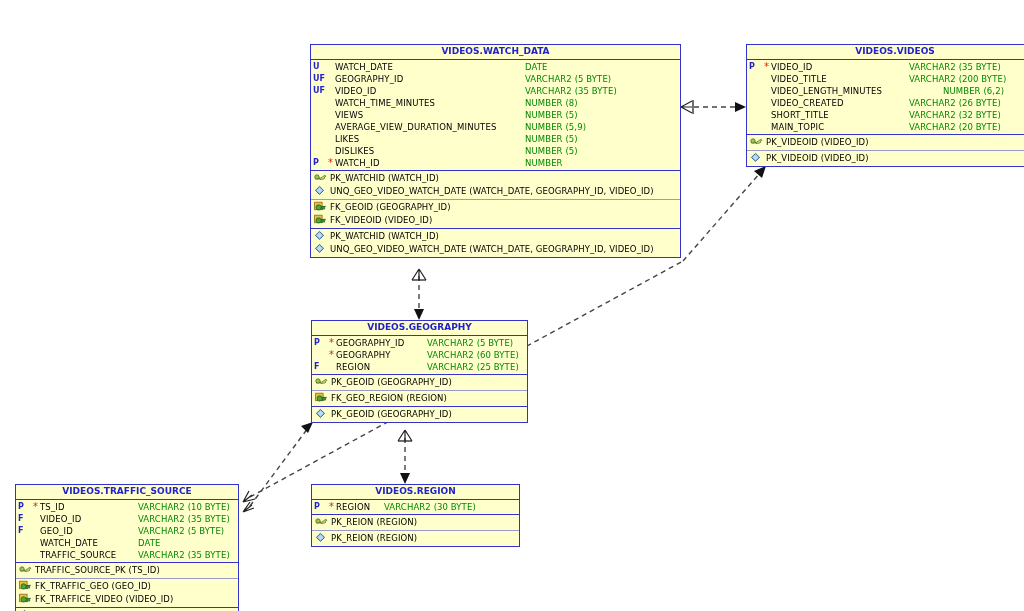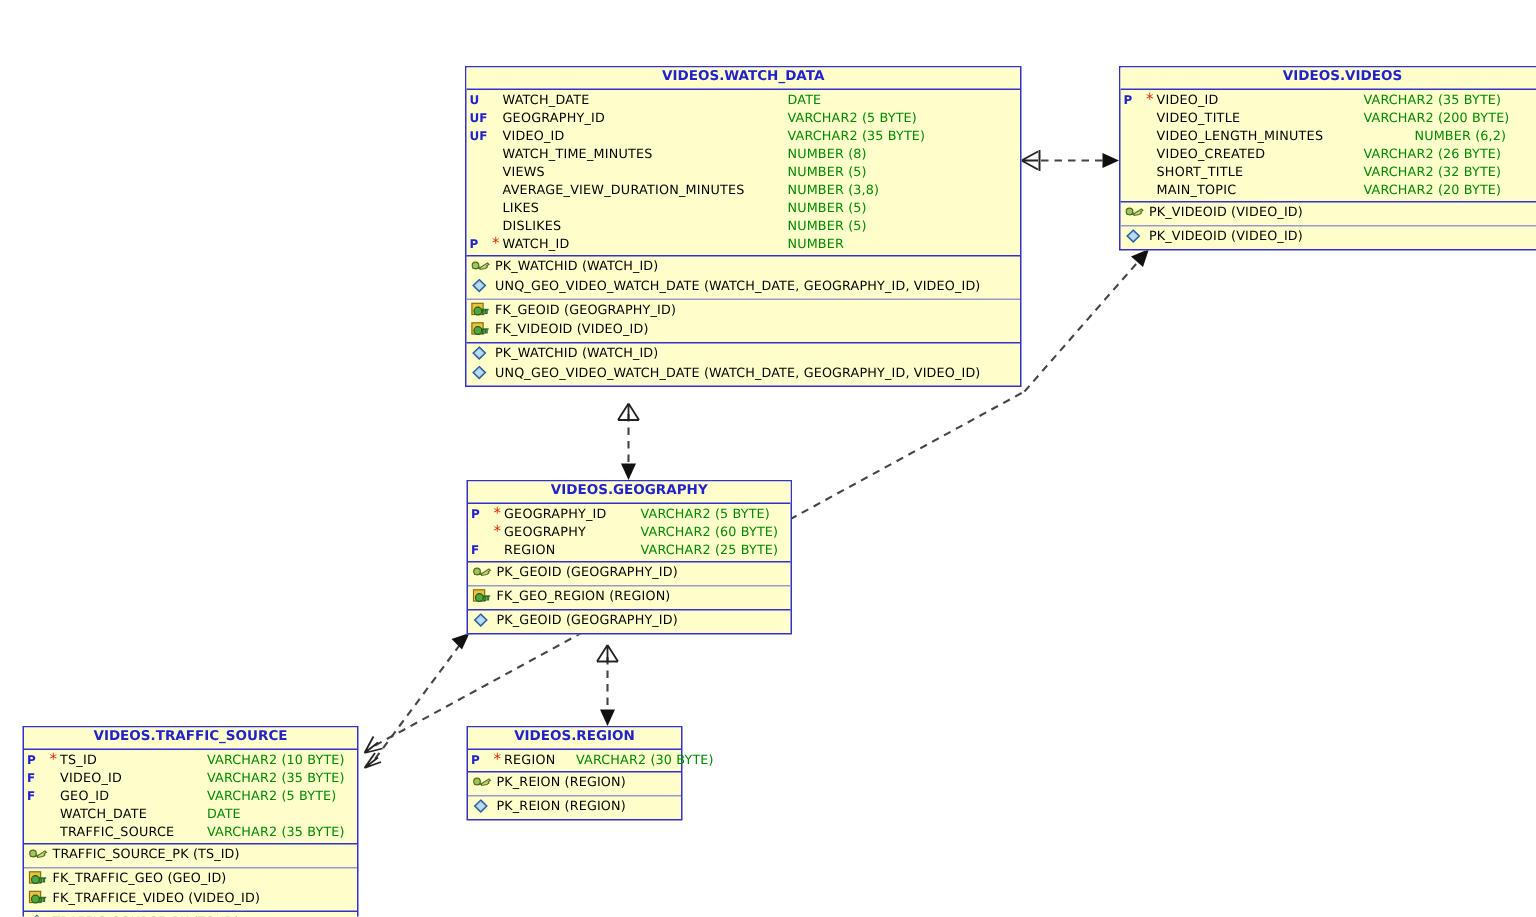--- a/index.html
+++ b/index.html
@@ -232,21 +232,21 @@
               <span class="star"></span>
               <span class="col-name">VIEWS</span>
               <span class="col-type" style="left: 212px;">NUMBER (5)</span>
             </div>
           </div>
           <div class="col-row">
             <div class="col-row-inner">
               <span class="flag"></span>
               <span class="star"></span>
               <span class="col-name">AVERAGE_VIEW_DURATION_MINUTES</span>
-              <span class="col-type" style="left: 212px;">NUMBER (3,8)</span>
+              <span class="col-type" style="left: 212px;">NUMBER (5,9)</span>
             </div>
           </div>
           <div class="col-row">
             <div class="col-row-inner">
               <span class="flag"></span>
               <span class="star"></span>
               <span class="col-name">LIKES</span>
               <span class="col-type" style="left: 212px;">NUMBER (5)</span>
             </div>
           </div>
@@ -564,21 +564,21 @@
             <span class="icon">
               <svg width="13" height="11" viewBox="0 0 13 11">
                 <polygon points="5.5,1.4 9.6,5.4 5.5,9.4 1.4,5.4" fill="#86b9e8" stroke="#2a5f96" stroke-width="0.9"></polygon>
                 <polygon points="5.5,2.6 8.4,5.4 5.5,8.2 2.6,5.4" fill="#cfe6f8" opacity="0.75"></polygon>
               </svg>
             </span>
             <span class="cons-label">TRAFFIC_SOURCE_PK (TS_ID)</span>
           </div>
         </div>
       </div>
-      <div class="entity" style="left: 311px; top: 456px; width: 144px;">
+      <div class="entity" style="left: 311px; top: 456px; width: 209px;">
         <div class="entity-title">VIDEOS.REGION</div>
         <div class="section">
           <div class="col-row">
             <div class="col-row-inner">
               <span class="flag">P</span>
               <span class="star">*</span>
               <span class="col-name">REGION</span>
               <span class="col-type" style="left: 70px;">VARCHAR2 (30 BYTE)</span>
             </div>
           </div>

